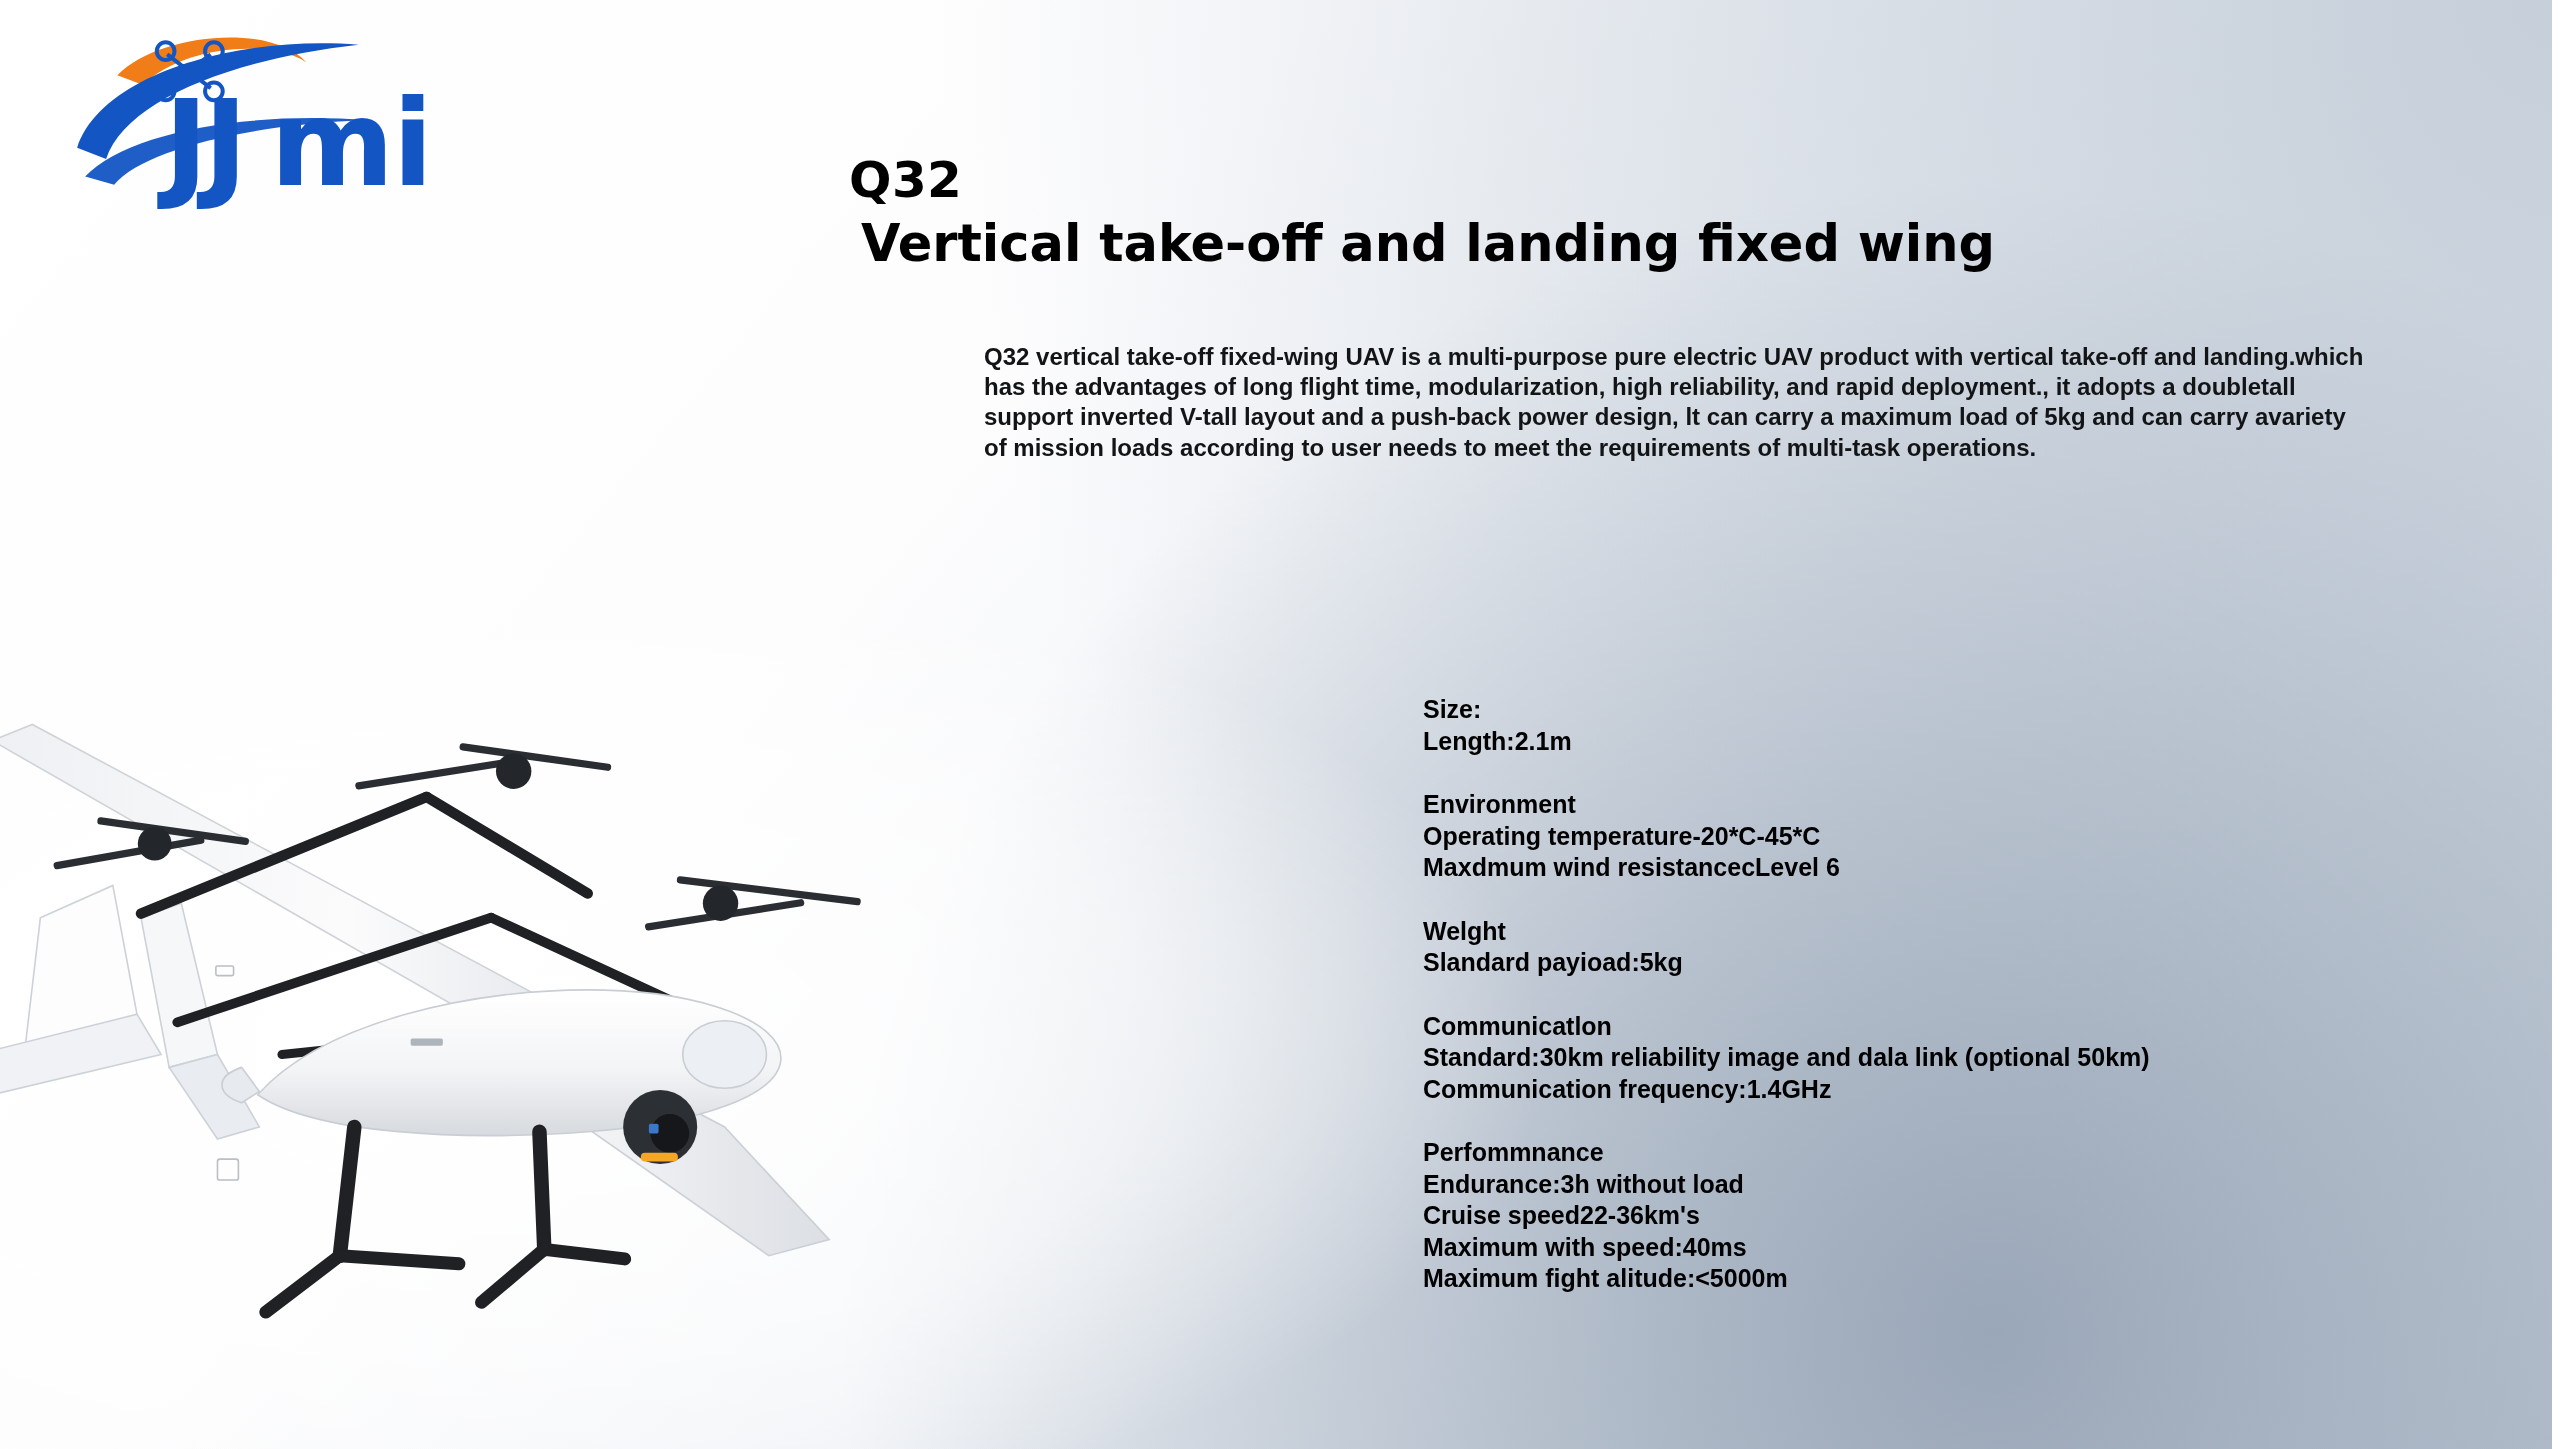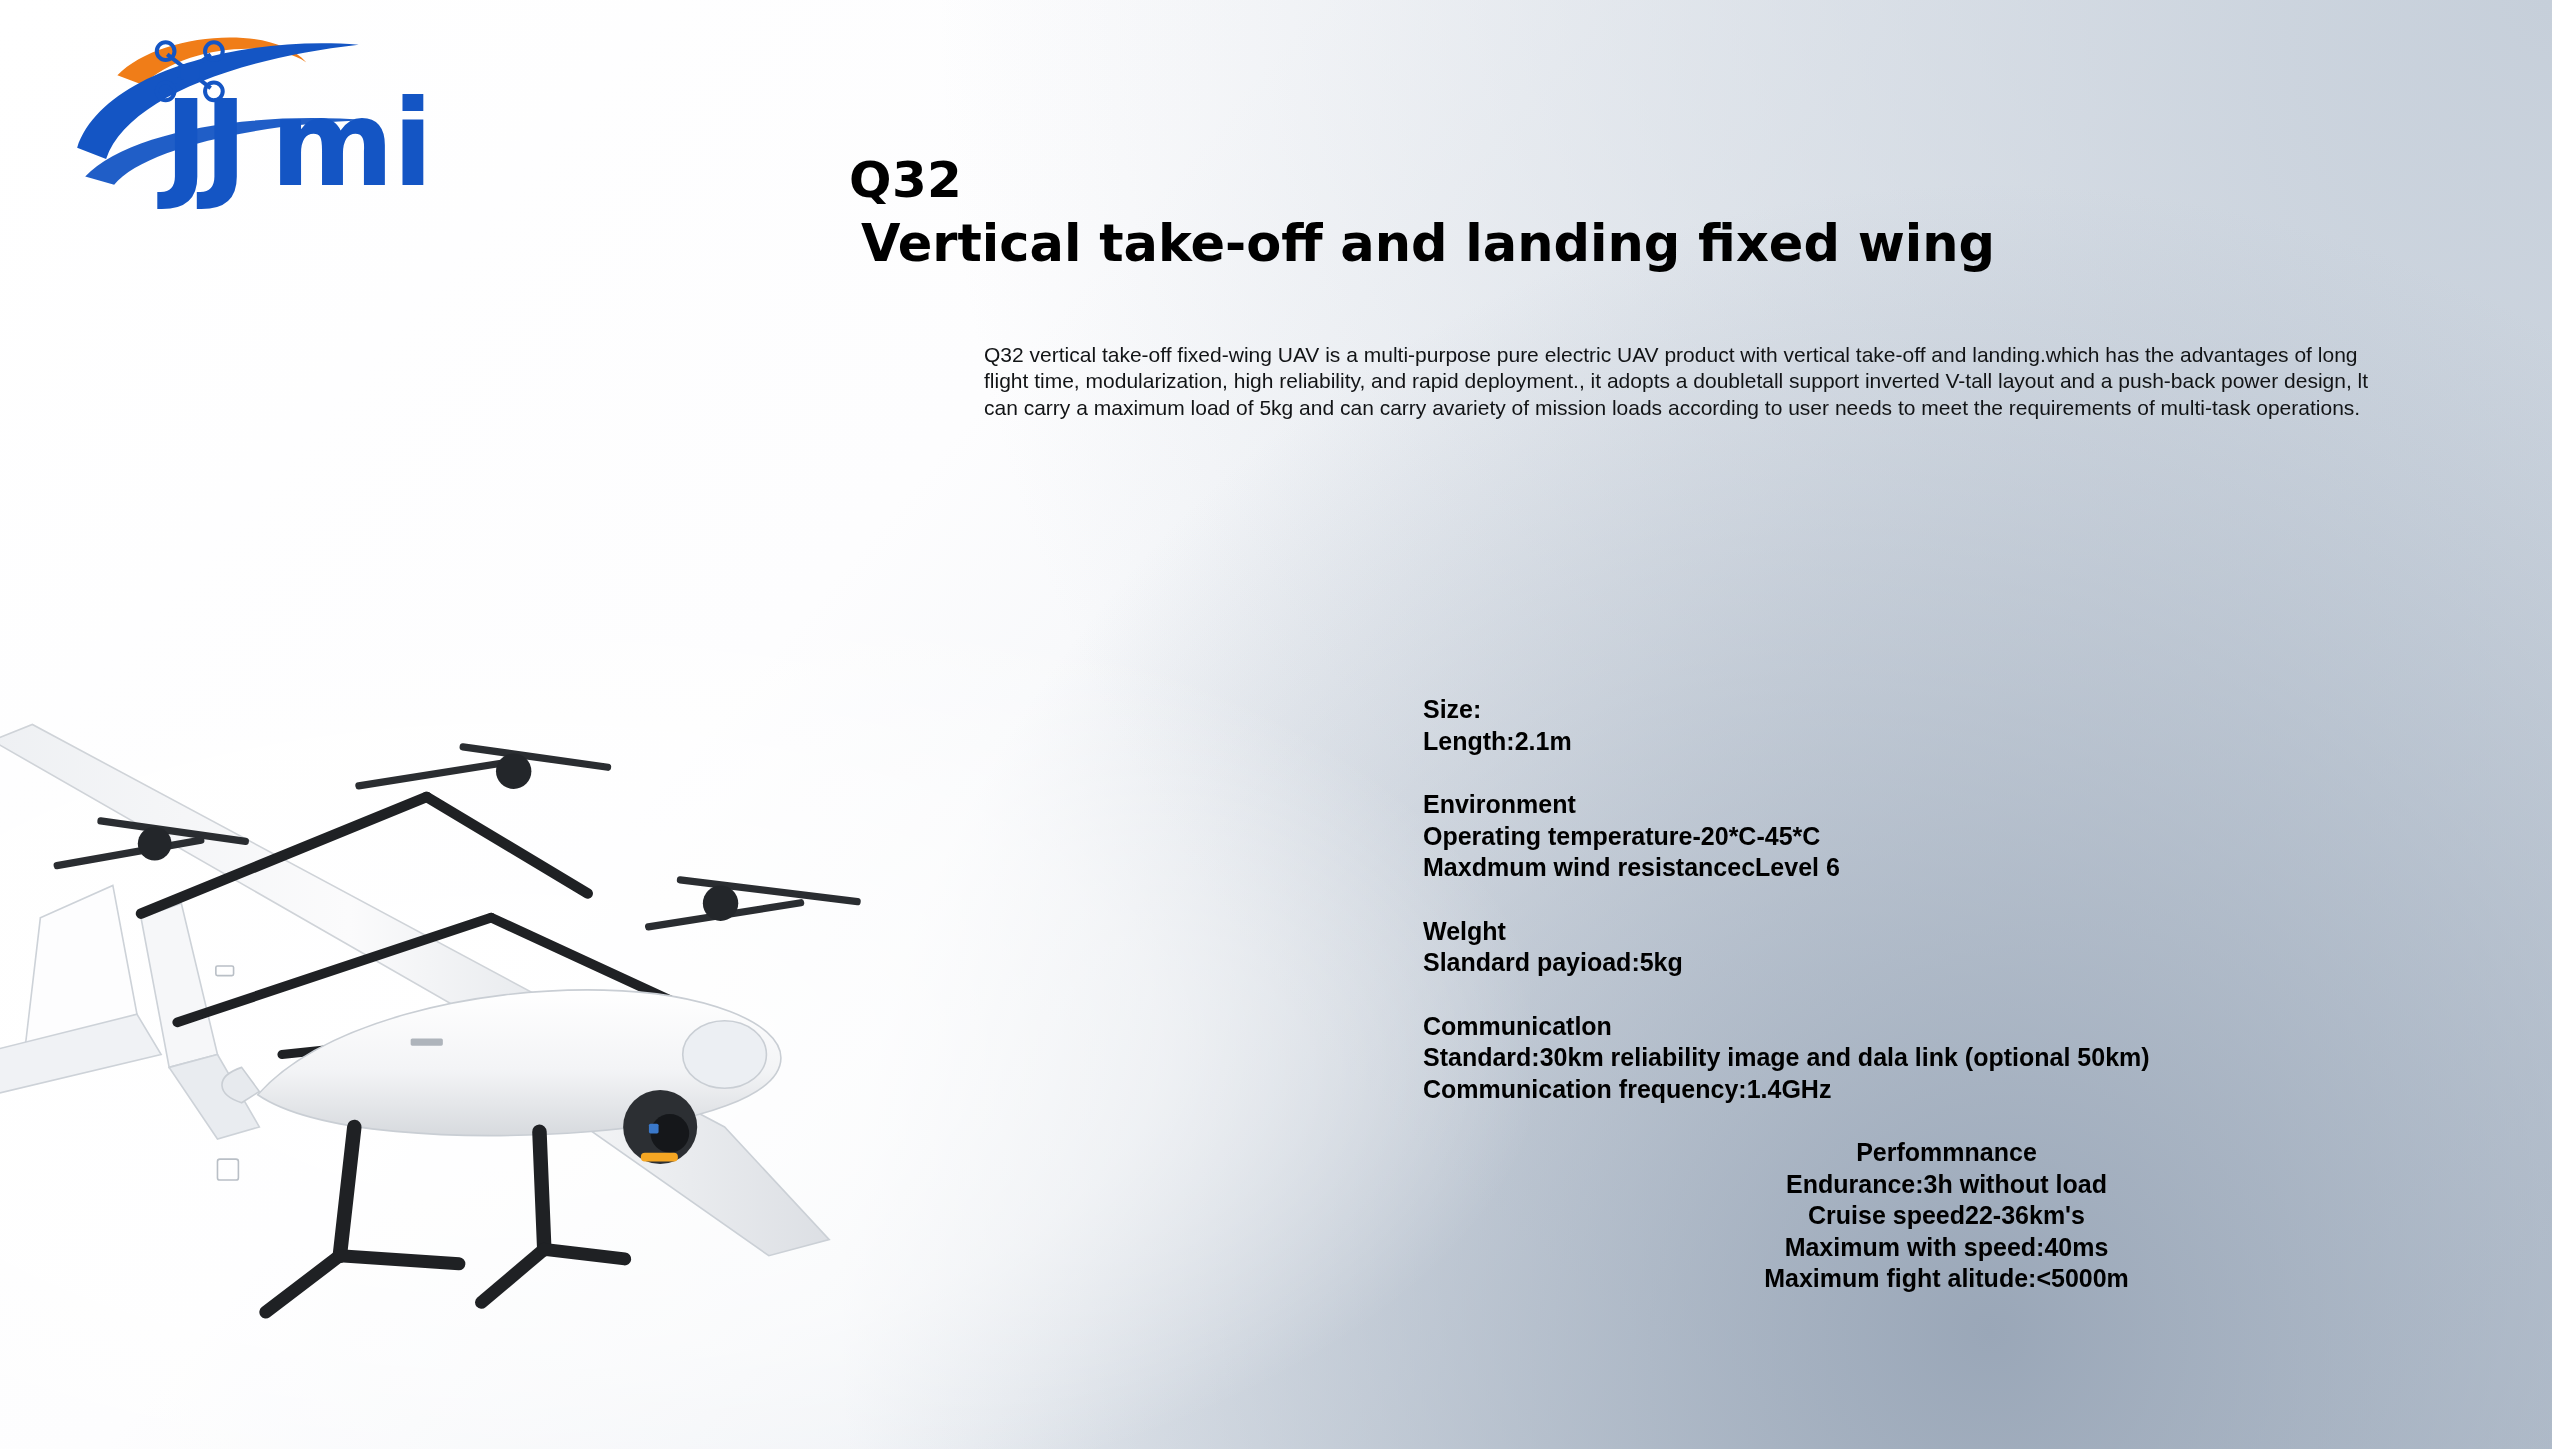--- a/index.html
+++ b/index.html
@@ -66,40 +66,40 @@
     letter-spacing: 0px;
     font-family: "DejaVu Sans", sans-serif;
   }
 
   
   #intro {
     position: absolute;
     left: 984px;
     top: 342px;
     width: 1385px;
-    font-size: 21px;
+    font-size: 24px;
     line-height: 1.26;
     color: #121416;
-    font-weight: 400;
+    font-weight: 700;
     font-family: "Liberation Sans", sans-serif;
   }
 
   
   #specs {
     position: absolute;
     left: 1423px;
     top: 694px;
     width: 1047px;
     color: #000;
     font-size: 25px;
     font-weight: bold;
     line-height: 1.26;
   }
   .spec-group { margin-bottom: 32px; }
-  .spec-group:last-child { margin-bottom: 12px; text-align: center; }
+  .spec-group:last-child { margin-bottom: 12px; }
   .spec-heading { font-weight: bold; }
   .spec-line { font-weight: bold; }
 
   
   #drone {
     position: absolute;
     left: -24px;
     top: 676px;
     width: 1473px;
     height: 757px;

